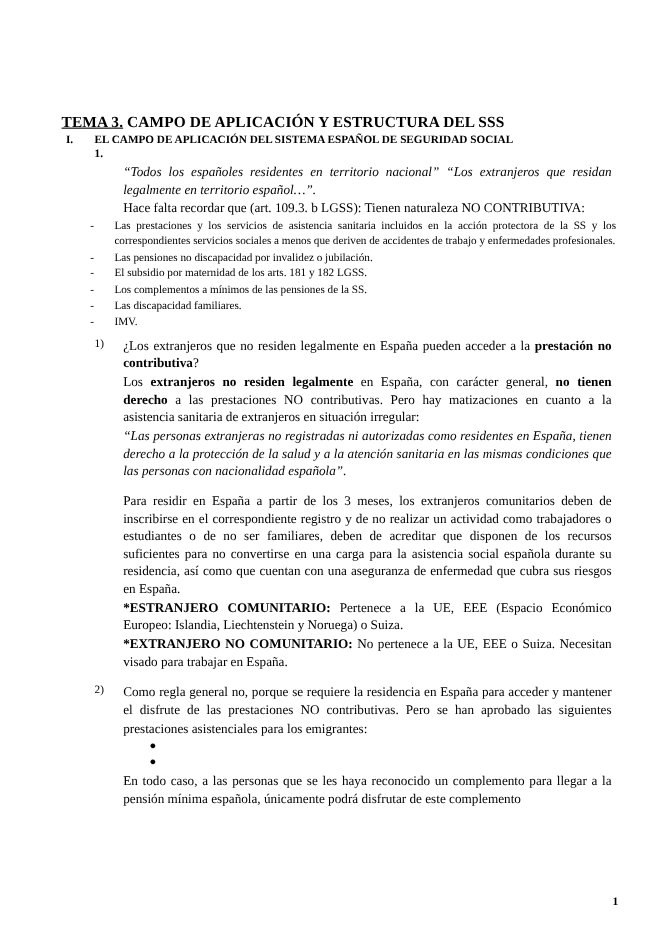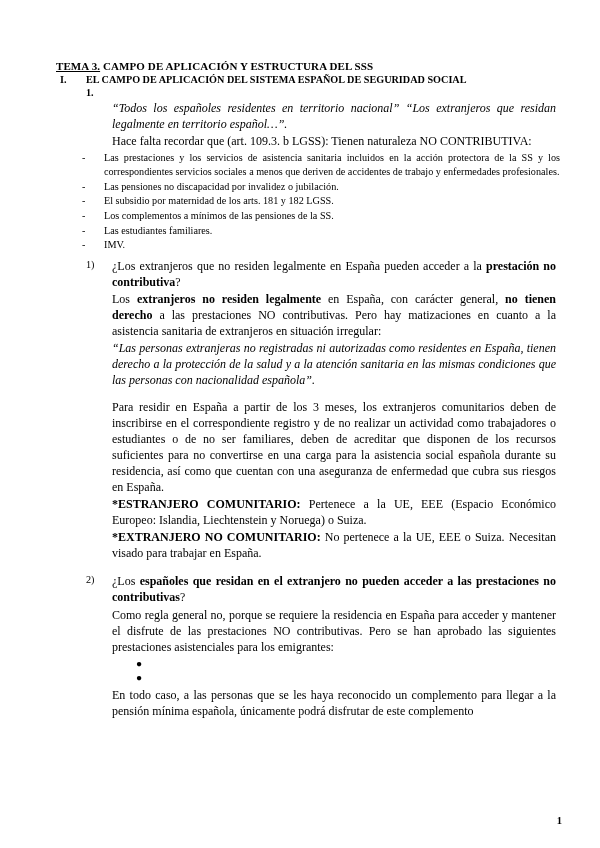--- a/index.html
+++ b/index.html
@@ -16,23 +16,24 @@
   .page {
     position: relative;
     width: 600px;
     height: 848px;
     box-sizing: border-box;
     padding: 60px 40px 30px 56px;
     overflow: hidden;
   }
   .tema-heading {
     font-weight: bold;
-    font-size: 11px;
+    font-size: 14px;
     margin-bottom: 2px;
     letter-spacing: 0.1px;
+    margin-top: 44px;
   }
   .tema-heading .underline {
     text-decoration: underline;
   }
   .lvl1 {
     display: flex;
     font-weight: bold;
     font-size: 10.2px;
     margin-left: 4px;
     margin-bottom: 2px;
@@ -172,21 +173,21 @@
     <li>
       <span class="dash">-</span>
       <span class="txt">El subsidio por maternidad de los arts. 181 y 182 LGSS.</span>
     </li>
     <li>
       <span class="dash">-</span>
       <span class="txt">Los complementos a mínimos de las pensiones de la SS.</span>
     </li>
     <li>
       <span class="dash">-</span>
-      <span class="txt">Las estudiantes familiares.</span>
+      <span class="txt">Las discapacidad familiares.</span>
     </li>
     <li>
       <span class="dash">-</span>
       <span class="txt">IMV.</span>
     </li>
   </ul>
 
   <div class="num-item">
     <span class="marker">1)</span>
     <div class="content">
@@ -206,23 +207,20 @@
         <b>*EXTRANJERO NO COMUNITARIO:</b><span> No pertenece a la UE, EEE o Suiza. Necesitan visado para trabajar en España.</span>
       </p>
     </div>
   </div>
 
   <div class="gap-sm"></div>
 
   <div class="num-item">
     <span class="marker">2)</span>
     <div class="content">
-      <p class="t just">
-        <span>¿Los </span><b>españoles que residan en el extranjero no pueden acceder a las prestaciones no contributivas</b><span>?</span>
-      </p>
       <p class="t just">Como regla general no, porque se requiere la residencia en España para acceder y mantener el disfrute de las prestaciones NO contributivas. Pero se han aprobado las siguientes prestaciones asistenciales para los emigrantes:</p>
       <ul class="bullet-list">
         <li>
           <span class="bullet">●</span>
         </li>
         <li>
           <span class="bullet">●</span>
         </li>
       </ul>
       <p class="t just">En todo caso, a las personas que se les haya reconocido un complemento para llegar a la pensión mínima española, únicamente podrá disfrutar de este complemento</p>

